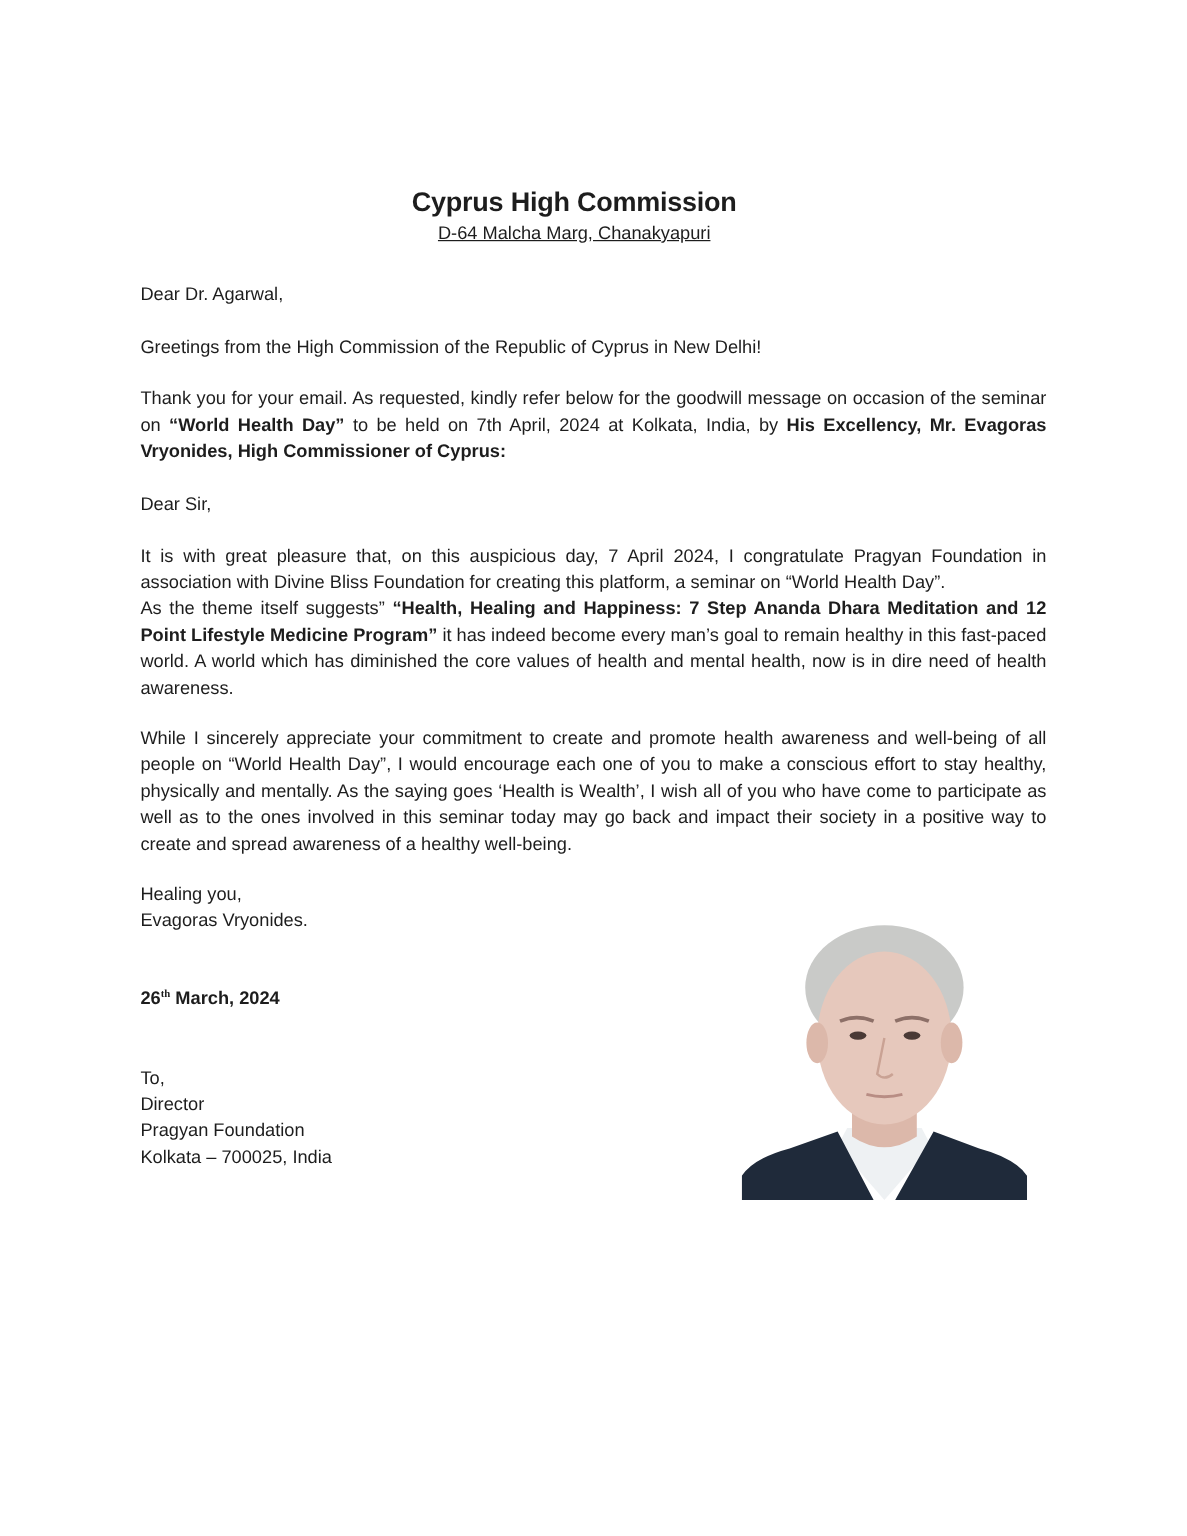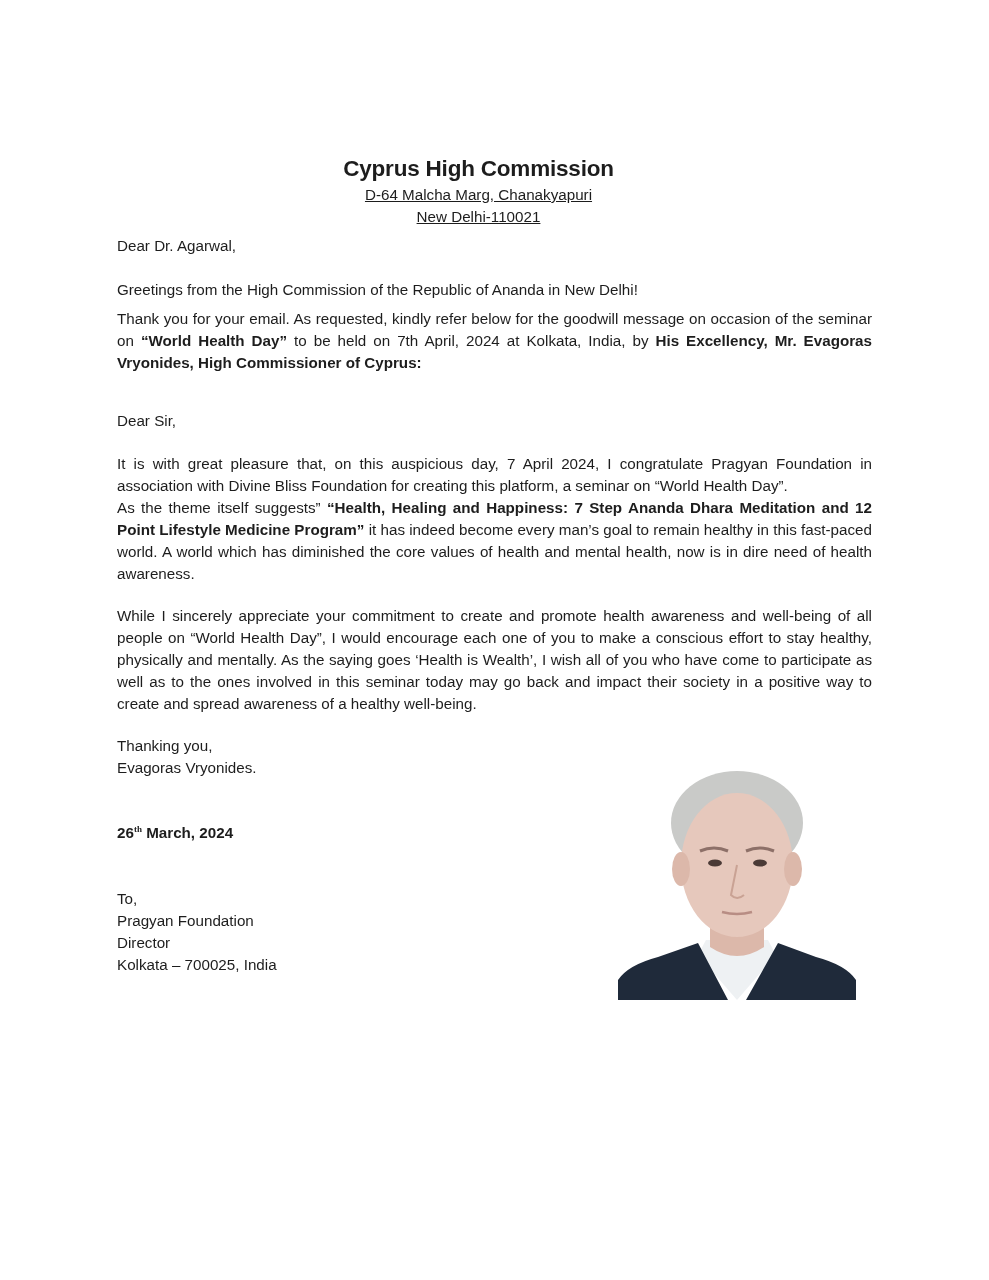--- a/index.html
+++ b/index.html
@@ -21,51 +21,50 @@
       background: #ffffff;
     }
     .photo svg { display: block; }
   </style>
 </head>
 <body>
 
 <div class="header">
   <div class="org">Cyprus High Commission</div>
   <div class="addr">D-64 Malcha Marg, Chanakyapuri</div>
-  <div class="addr">New Delhi-110021</div>
 </div>
 
 <div class="block" style="top:235px">Dear Dr. Agarwal,</div>
 
-<div class="block" style="top:279px">Greetings from the High Commission of the Republic of Ananda in New Delhi!</div>
+<div class="block" style="top:279px">Greetings from the High Commission of the Republic of Cyprus in New Delhi!</div>
 
-<div class="block just" style="top:308px">
+<div class="block just" style="top:322px">
   <span>Thank you for your email. As requested, kindly refer below for the goodwill message on occasion of the seminar on </span><b>“World Health Day”</b><span> to be held on 7th  April, 2024 at Kolkata, India, by </span><b>His Excellency, Mr. Evagoras Vryonides, High Commissioner of Cyprus:</b>
 </div>
 
 <div class="block" style="top:410px">Dear Sir,</div>
 
 <div class="block just" style="top:453px">
   <div>It is with great pleasure that, on this auspicious day, 7 April 2024, I congratulate Pragyan Foundation in association with Divine Bliss Foundation for creating this platform, a seminar on “World Health Day”.</div>
   <div class="just"><span>As the theme itself suggests” </span><b>“Health, Healing and Happiness: 7 Step Ananda Dhara Meditation and 12 Point Lifestyle Medicine Program”</b><span> it has indeed become every man’s goal to remain healthy in this fast-paced world. A world which has diminished the core values of health and mental health, now is in dire need of health awareness.</span></div>
 </div>
 
 <div class="block just" style="top:605px">While I sincerely appreciate your commitment to create and promote health awareness and well-being of all people on “World Health Day”, I would encourage each one of you to make a conscious effort to stay healthy, physically and mentally. As the saying goes ‘Health is Wealth’, I wish all of you who have come to participate as well as to the ones involved in this seminar today may go back and impact their society in a positive way to create and spread awareness of a healthy well-being.</div>
 
-<div class="block" style="top:735px">Thanking you,</div>
+<div class="block" style="top:735px">Healing you,</div>
 <div class="block" style="top:757px; font-weight:normal">Evagoras Vryonides.</div>
 
 <div class="block" style="top:822px; font-weight:bold">
   <span>26</span><sup>th</sup><span> March, 2024</span>
 </div>
 
 <div class="block" style="top:888px">
   <div>To,</div>
+  <div>Director</div>
   <div>Pragyan Foundation</div>
-  <div>Director</div>
   <div>Kolkata – 700025, India</div>
 </div>
 
 <div class="photo">
   <svg width="238" height="235" viewBox="0 0 238 235">
     <rect width="238" height="235" fill="#ffffff"></rect>
 
     <path d="M80 190 L119 235 L158 190 L150 175 L88 175 Z" fill="#eef1f3"></path>
 
     <path d="M0 235 L0 215 Q10 200 40 192 L80 178 L110 235 Z" fill="#1f2a3a"></path>

